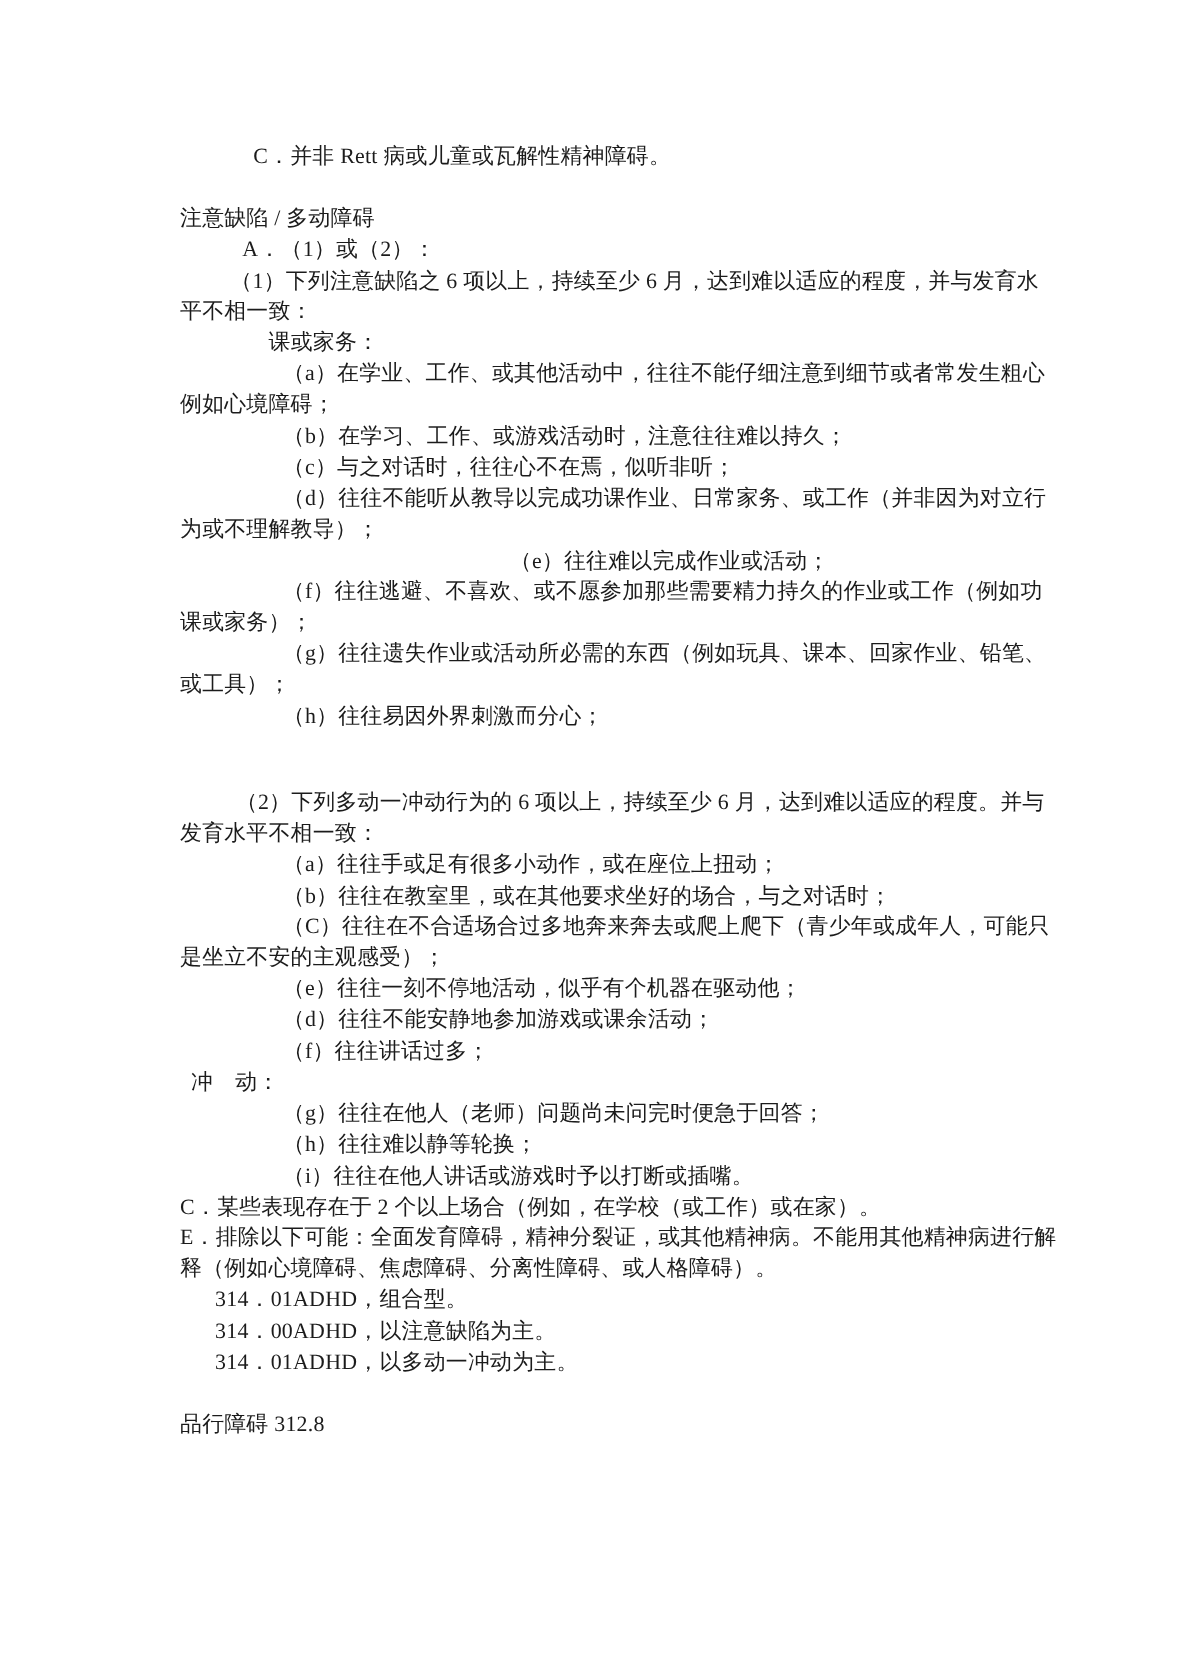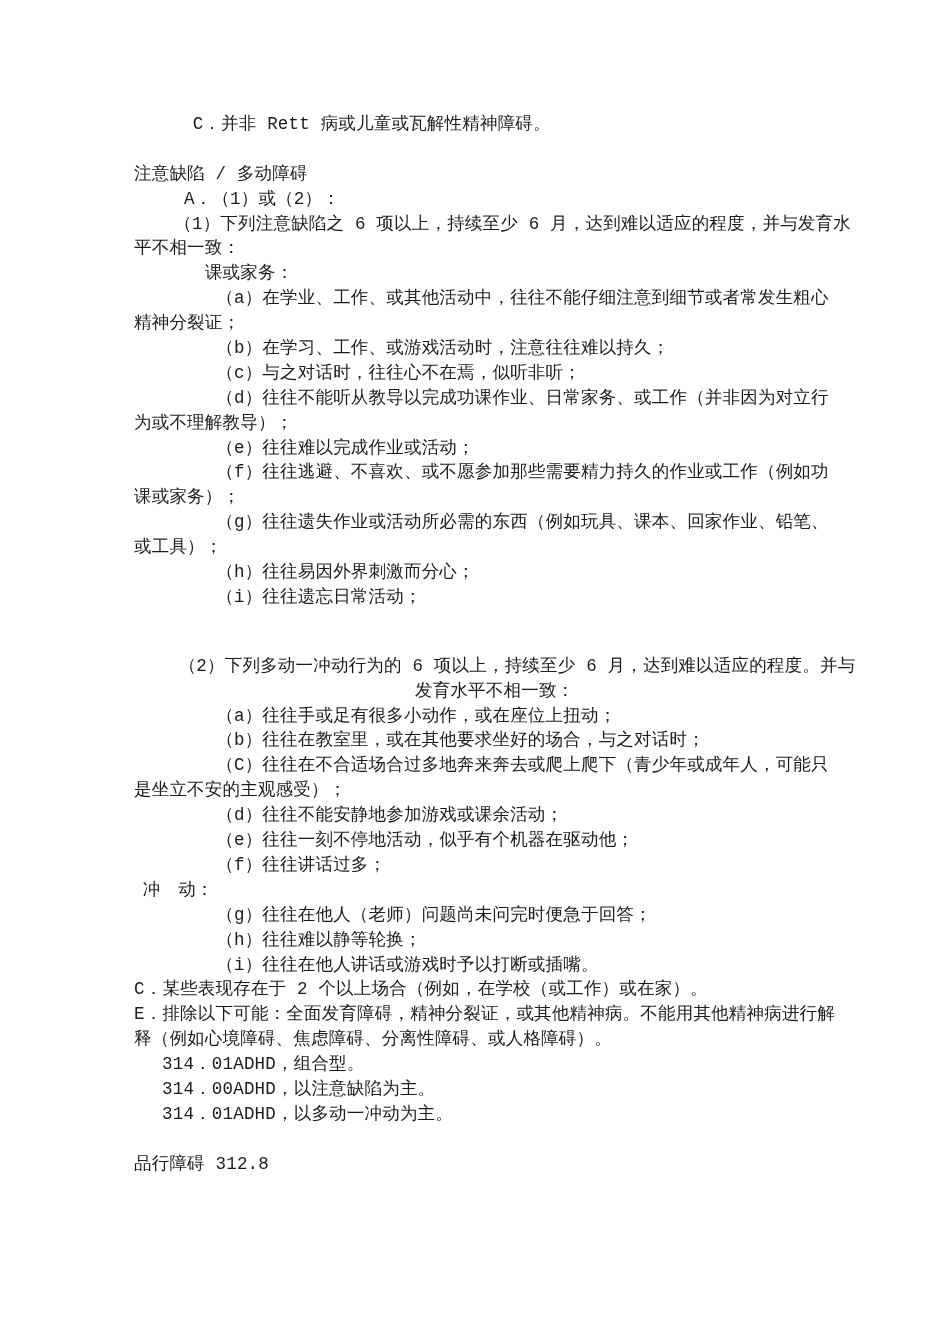--- a/index.html
+++ b/index.html
@@ -9,23 +9,23 @@
   }
   .page {
     position: relative;
     width: 950px;
     height: 1344px;
     background: #ffffff;
     overflow: hidden;
   }
   .doc {
     position: absolute;
-    left: 134px;
+    left: 144px;
     top: 112px;
-    font-family: Liberation Mono, monospace;
+    font-family: Liberation Serif, serif;
     font-size: 17.5px;
     line-height: 24.9px;
     letter-spacing: 0.2px;
     color: #1b1b1b;
   }
   .line {
     height: 24.9px;
     white-space: pre;
   }
 </style>
@@ -35,40 +35,39 @@
 <div class="page">
   <div class="doc" id="doc" style="color: rgb(27, 27, 27);">
       <div class="line" style="padding-left: 3.35em;">C．并非 Rett 病或儿童或瓦解性精神障碍。</div>
       <div class="line" style="padding-left: 0em;"></div>
       <div class="line" style="padding-left: 0em;">注意缺陷 / 多动障碍</div>
       <div class="line" style="padding-left: 2.85em;">A．（1）或（2）：</div>
       <div class="line" style="padding-left: 2.3em;">（1）下列注意缺陷之 6 项以上，持续至少 6 月，达到难以适应的程度，并与发育水</div>
       <div class="line" style="padding-left: 0em;">平不相一致：</div>
       <div class="line" style="padding-left: 4.05em;">课或家务：</div>
       <div class="line" style="padding-left: 4.7em;">（a）在学业、工作、或其他活动中，往往不能仔细注意到细节或者常发生粗心</div>
-      <div class="line" style="padding-left: 0em;">精神分裂证；</div>
+      <div class="line" style="padding-left: 0em;">例如心境障碍；</div>
       <div class="line" style="padding-left: 4.7em;">（b）在学习、工作、或游戏活动时，注意往往难以持久；</div>
       <div class="line" style="padding-left: 4.7em;">（c）与之对话时，往往心不在焉，似听非听；</div>
       <div class="line" style="padding-left: 4.7em;">（d）往往不能听从教导以完成功课作业、日常家务、或工作（并非因为对立行</div>
       <div class="line" style="padding-left: 0em;">为或不理解教导）；</div>
-      <div class="line" style="padding-left: 4.7em;">（e）往往难以完成作业或活动；</div>
+      <div class="line" style="padding-left: 4.7em; text-align: center;">（e）往往难以完成作业或活动；</div>
       <div class="line" style="padding-left: 4.7em;">（f）往往逃避、不喜欢、或不愿参加那些需要精力持久的作业或工作（例如功</div>
       <div class="line" style="padding-left: 0em;">课或家务）；</div>
       <div class="line" style="padding-left: 4.7em;">（g）往往遗失作业或活动所必需的东西（例如玩具、课本、回家作业、铅笔、</div>
       <div class="line" style="padding-left: 0em;">或工具）；</div>
       <div class="line" style="padding-left: 4.7em;">（h）往往易因外界刺激而分心；</div>
-      <div class="line" style="padding-left: 4.7em;">（i）往往遗忘日常活动；</div>
       <div class="line" style="padding-left: 2.55em; margin-top: 44px;">（2）下列多动一冲动行为的 6 项以上，持续至少 6 月，达到难以适应的程度。并与</div>
-      <div class="line" style="padding-left: 0em; text-align: center;">发育水平不相一致：</div>
+      <div class="line" style="padding-left: 0em;">发育水平不相一致：</div>
       <div class="line" style="padding-left: 4.7em;">（a）往往手或足有很多小动作，或在座位上扭动；</div>
       <div class="line" style="padding-left: 4.7em;">（b）往往在教室里，或在其他要求坐好的场合，与之对话时；</div>
       <div class="line" style="padding-left: 4.7em;">（C）往往在不合适场合过多地奔来奔去或爬上爬下（青少年或成年人，可能只</div>
       <div class="line" style="padding-left: 0em;">是坐立不安的主观感受）；</div>
+      <div class="line" style="padding-left: 4.7em;">（e）往往一刻不停地活动，似乎有个机器在驱动他；</div>
       <div class="line" style="padding-left: 4.7em;">（d）往往不能安静地参加游戏或课余活动；</div>
-      <div class="line" style="padding-left: 4.7em;">（e）往往一刻不停地活动，似乎有个机器在驱动他；</div>
       <div class="line" style="padding-left: 4.7em;">（f）往往讲话过多；</div>
       <div class="line" style="padding-left: 0.5em;">冲　动：</div>
       <div class="line" style="padding-left: 4.7em;">（g）往往在他人（老师）问题尚未问完时便急于回答；</div>
       <div class="line" style="padding-left: 4.7em;">（h）往往难以静等轮换；</div>
       <div class="line" style="padding-left: 4.7em;">（i）往往在他人讲话或游戏时予以打断或插嘴。</div>
       <div class="line" style="padding-left: 0em;">C．某些表现存在于 2 个以上场合（例如，在学校（或工作）或在家）。</div>
       <div class="line" style="padding-left: 0em;">E．排除以下可能：全面发育障碍，精神分裂证，或其他精神病。不能用其他精神病进行解</div>
       <div class="line" style="padding-left: 0em;">释（例如心境障碍、焦虑障碍、分离性障碍、或人格障碍）。</div>
       <div class="line" style="padding-left: 1.6em;">314．01ADHD，组合型。</div>
       <div class="line" style="padding-left: 1.6em;">314．00ADHD，以注意缺陷为主。</div>

